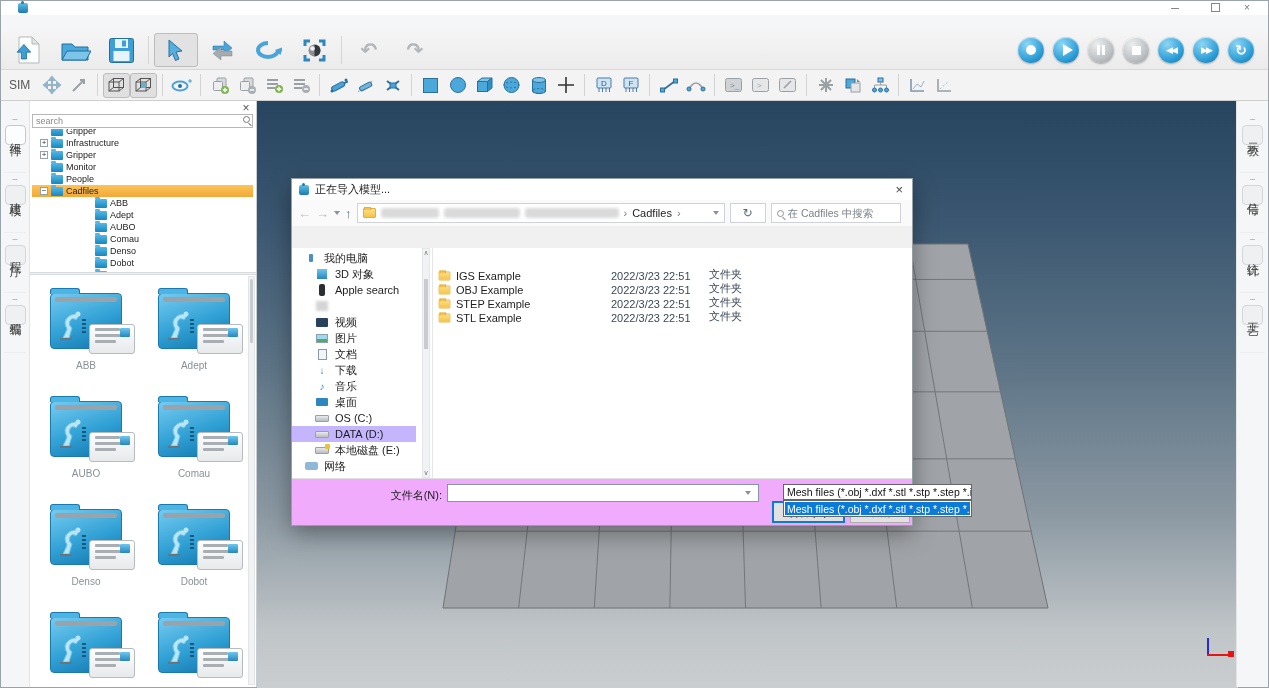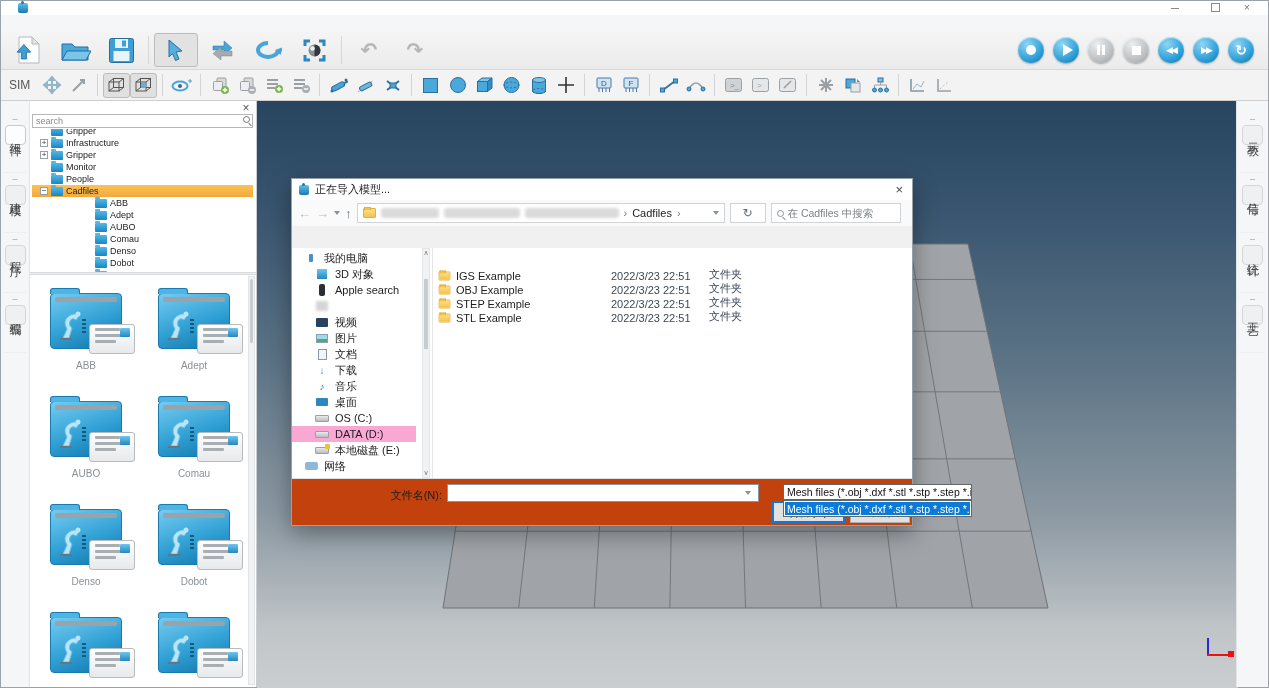--- a/index.html
+++ b/index.html
@@ -115,21 +115,21 @@
   .lv-icon{width:14px;height:11px;display:flex;flex-direction:column;justify-content:space-between}
   .lv-icon i{height:2px;background:#7f98ad}
   .col-icon{width:14px;height:11px;border:1px solid #7f98ad;display:flex}
   .col-icon i{flex:1;background:#cfe2f2;border-right:1px solid #7f98ad}
   .col-icon i:last-child{border-right:none;background:#fff}
   .help-dot{width:14px;height:14px;border-radius:50%;background:#1273d4;color:#fff;font-size:10px;display:flex;align-items:center;justify-content:center;font-weight:bold}
   .dlg-body{position:absolute;left:0;top:69px;right:0;bottom:47px;background:#fff}
   .navpane{position:absolute;left:0;top:2px;width:124px;bottom:0;overflow:hidden}
   .nav-item{height:16px;display:flex;align-items:center;gap:6px;padding-left:12px;font-size:11px;color:#1d1d1d;white-space:nowrap}
   .nav-item.child{padding-left:23px}
-  .nav-item.sel{background:#f9a8d4}
+  .nav-item.sel{background:#c4b5fd}
   .ni{display:inline-flex;align-items:center;justify-content:center;width:14px;font-size:10px;flex:0 0 14px}
   .ni-mon{height:8px;border:2px solid #4a90c4;background:#dceefb;border-radius:1px}
   .ni-cube{width:10px;height:10px;background:linear-gradient(#6cc6ee,#2787bd)}
   .ni-phone{width:6px;height:12px;background:#2b2f33;border-radius:2px}
   .ni-blur{width:12px;height:10px;background:#d5d5d5;filter:blur(1.5px)}
   .ni-vid{width:12px;height:9px;background:#27415f;border-radius:1px}
   .ni-pic{width:12px;height:9px;background:linear-gradient(180deg,#9fd8ef 55%,#58a868 55%);border:1px solid #88a0b0}
   .ni-doc{width:9px;height:11px;background:#f2f5f7;border:1px solid #8a98a5}
   .ni-dl{color:#2e86bf;font-weight:bold}
   .ni-mus{color:#2e86bf}
@@ -144,21 +144,21 @@
   .dlg-vsep{position:absolute;left:140px;top:0;width:1px;bottom:0;background:#e6e6e6}
   .dlg-list{position:absolute;left:142px;top:0;right:6px;bottom:0;font-size:11px}
   .list-header{height:17px;display:flex;color:#44546a;position:relative}
   .lh-cell{display:flex;align-items:center;padding-left:4px;border-right:1px solid #e8e8e8;position:relative}
   .sort-caret{position:absolute;left:78px;top:-1px;font-size:8px;color:#8a9298}
   .list-rows{position:absolute;left:0;top:20px;right:0}
   .list-row{height:14px;display:flex;align-items:flex-end}
   .lr-name{display:flex;align-items:center;gap:5px;padding-left:4px;color:#1d1d1d}
   .lr-name .yfolder{transform:scale(.9)}
   .lr-cell{color:#3c4858;padding-left:4px}
-  .dlg-footer{position:absolute;left:0;right:0;bottom:0;height:47px;background:#c2410c;border-top:1px solid #e0e0e0;overflow:visible}
+  .dlg-footer{position:absolute;left:0;right:0;bottom:0;height:47px;background:#f0abfc;border-top:1px solid #e0e0e0;overflow:visible}
   .fn-label{position:absolute;left:60px;top:9px;width:90px;text-align:right;font-size:11px;color:#1d1d1d}
   .fn-input{position:absolute;left:155px;top:5px;width:312px;height:18px;border:1px solid #8696a4;background:#fff;font-size:11px;padding:0 16px 0 4px;font-family:inherit}
   .fn-caret{position:absolute;left:453px;top:12px}
   .filter-combo{position:absolute;left:491px;top:5px;width:189px;height:16px;background:#fff;border:1px solid #666;color:#111;font-size:10.5px;display:flex;align-items:center;padding:0 3px;white-space:nowrap;overflow:hidden;z-index:6}
   .filter-popup{position:absolute;left:491px;top:21px;width:189px;height:17px;background:#fff;border:1px solid #666;z-index:6;padding:1px}
   .filter-item{height:13px;background:#0b7bd7;color:#fff;font-size:10.5px;display:flex;align-items:center;padding:0 2px;white-space:nowrap;overflow:hidden}
   .btn{position:absolute;top:22px;height:22px;background:#e1e1e1;border:1px solid #adadad;font-size:11px;color:#1d1d1d;display:flex;align-items:center;justify-content:center;z-index:1}
   .btn-open{left:480px;width:73px;border:2px solid #0b7bd7}
   .btn-cancel{left:558px;width:60px}
   .grip{position:absolute;right:3px;bottom:3px;width:6px;height:6px;background:radial-gradient(circle at 1px 5px,#aaa 1px,transparent 1px),radial-gradient(circle at 4px 5px,#aaa 1px,transparent 1px),radial-gradient(circle at 4px 2px,#aaa 1px,transparent 1px)}

